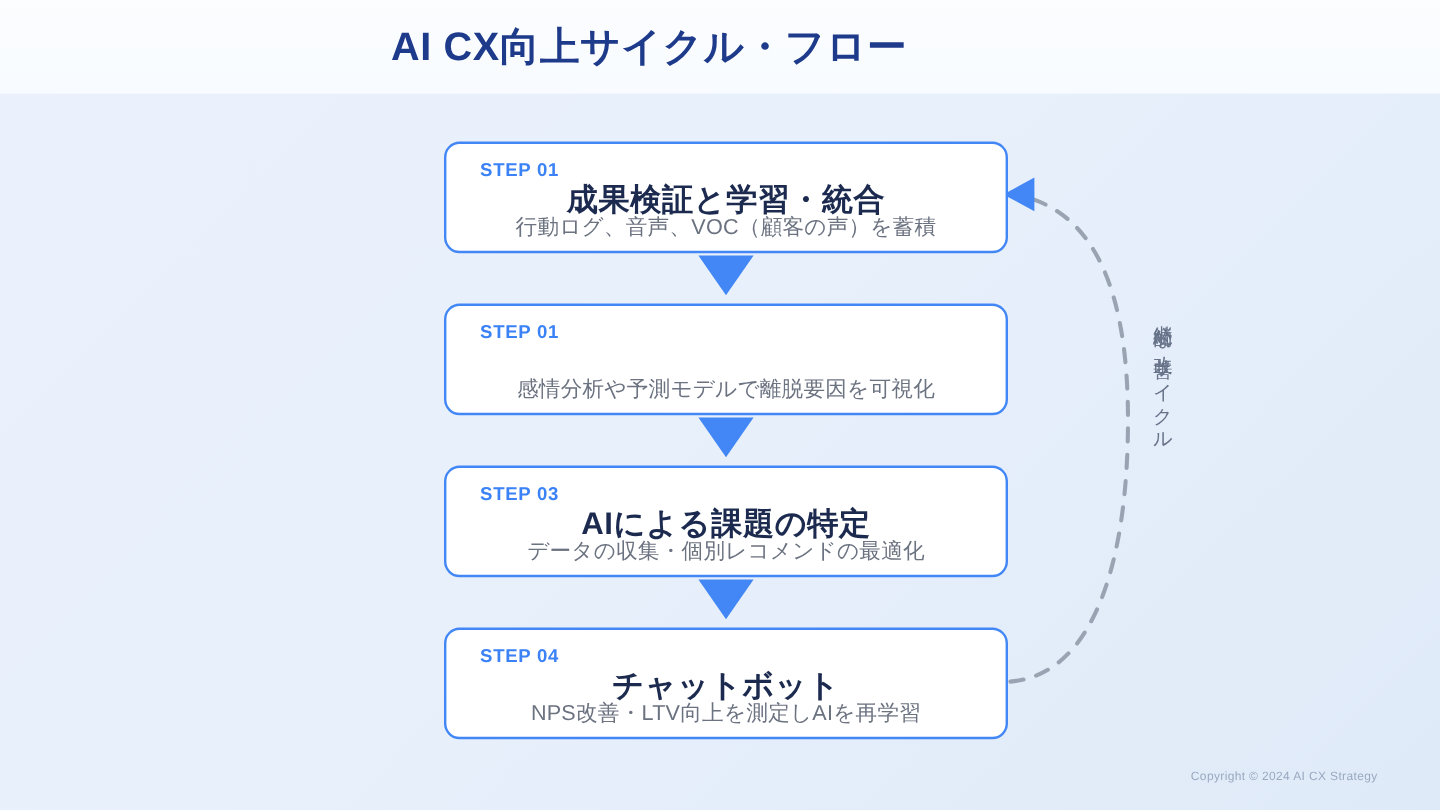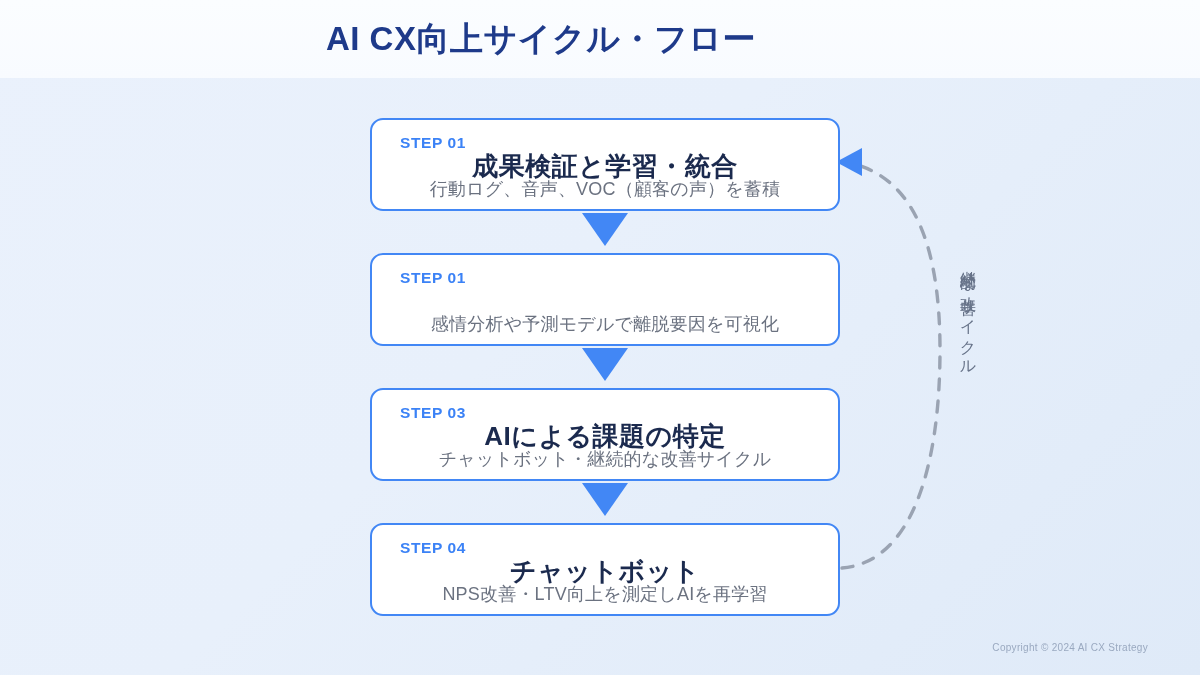--- a/index.html
+++ b/index.html
@@ -124,21 +124,21 @@
 
     <div class="step-card">
       <div class="step-label">STEP 01</div>
       <div class="step-sub">感情分析や予測モデルで離脱要因を可視化</div>
       <div class="connector"></div>
     </div>
 
     <div class="step-card">
       <div class="step-label">STEP 03</div>
       <div class="step-heading">AIによる課題の特定</div>
-      <div class="step-sub">チャットボット・継続的な改善サイクル</div>
+      <div class="step-sub">データの収集・個別レコメンドの最適化</div>
       <div class="connector"></div>
     </div>
 
     <div class="step-card">
       <div class="step-label">STEP 04</div>
       <div class="step-heading">チャットボット</div>
       <div class="step-sub">NPS改善・LTV向上を測定しAIを再学習</div>
     </div>
 
   </div>

